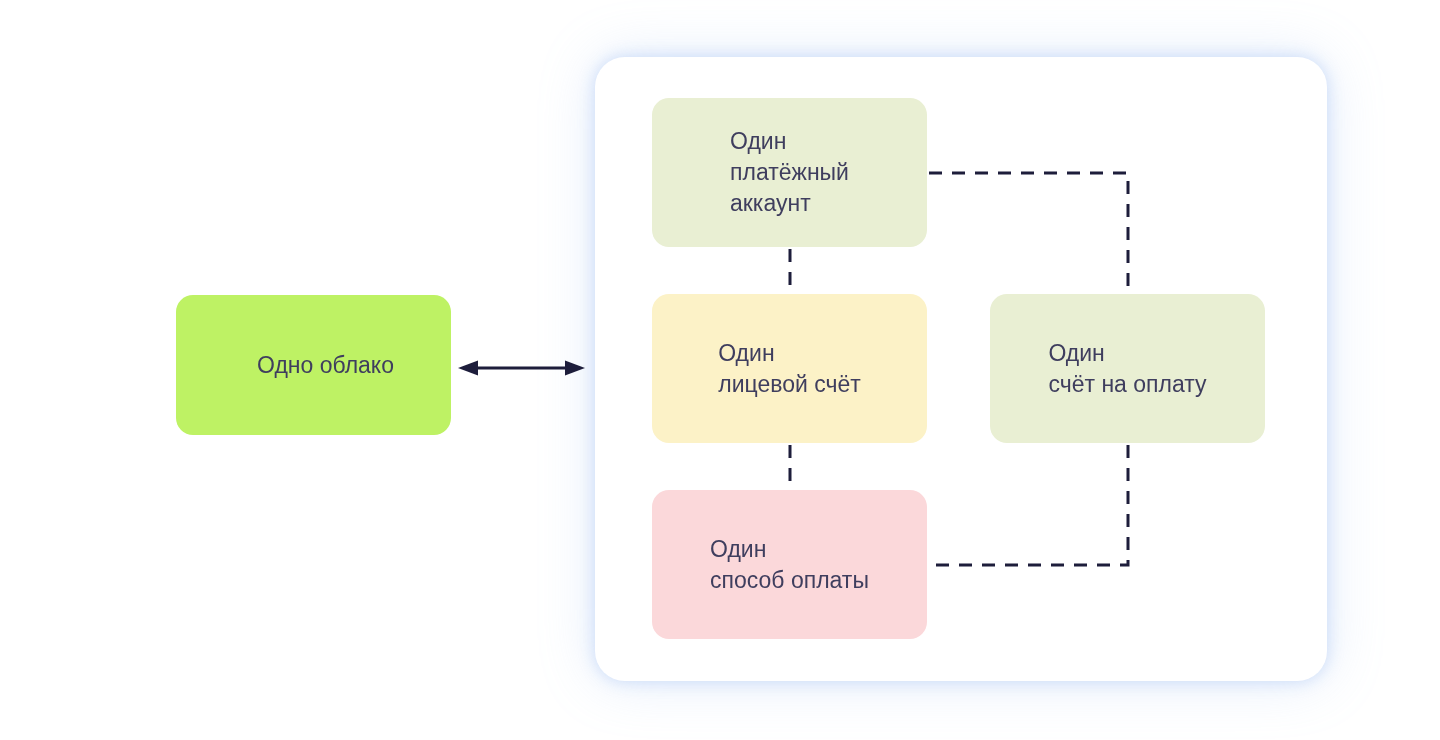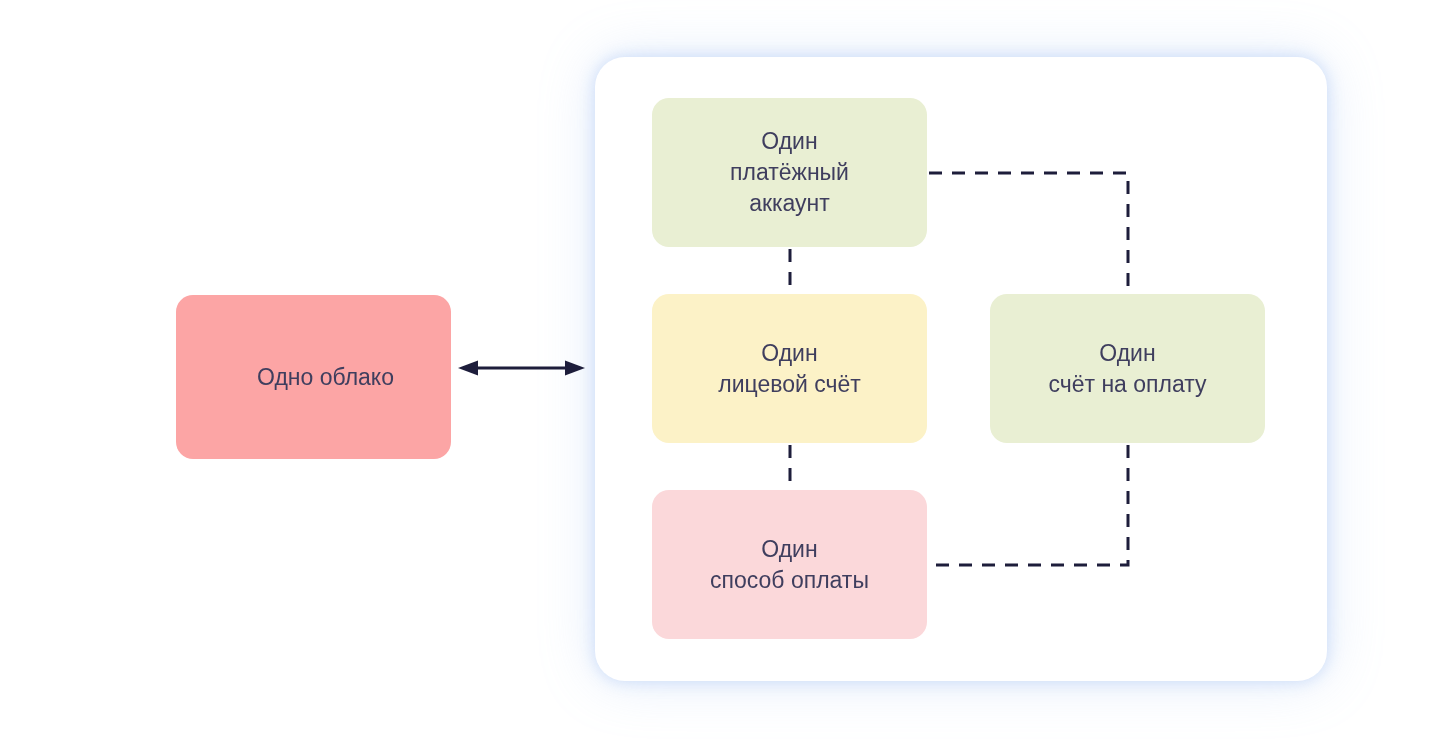--- a/index.html
+++ b/index.html
@@ -40,31 +40,30 @@
     height: 740px;
     pointer-events: none;
   }
 
   .node {
     position: absolute;
     border-radius: 17px;
     display: flex;
     align-items: center;
     justify-content: center;
-    text-align: center;
   }
 
   .node .label {
     font-size: 23px;
     line-height: 31px;
     color: #3f3e5e;
     white-space: pre-line;
   }
 
-  .node-cloud           { left: 176px; top: 295px; width: 275px; height: 164px; background: #fca5a5; padding-left: 24px; }
+  .node-cloud           { left: 176px; top: 295px; width: 275px; height: 140px; background: #bef264; padding-left: 24px; }
   .node-billing-account { left: 652px; top:  98px; width: 275px; height: 149px; background: #e9efd3; }
   .node-personal-account{ left: 652px; top: 294px; width: 275px; height: 149px; background: #fcf2c7; }
   .node-invoice         { left: 990px; top: 294px; width: 275px; height: 149px; background: #e9efd3; }
   .node-payment-method  { left: 652px; top: 490px; width: 275px; height: 149px; background: #fbd8da; }
 
   .dash {
     fill: none;
     stroke: #1d1d3b;
     stroke-width: 3;
     stroke-dasharray: 13 10;

